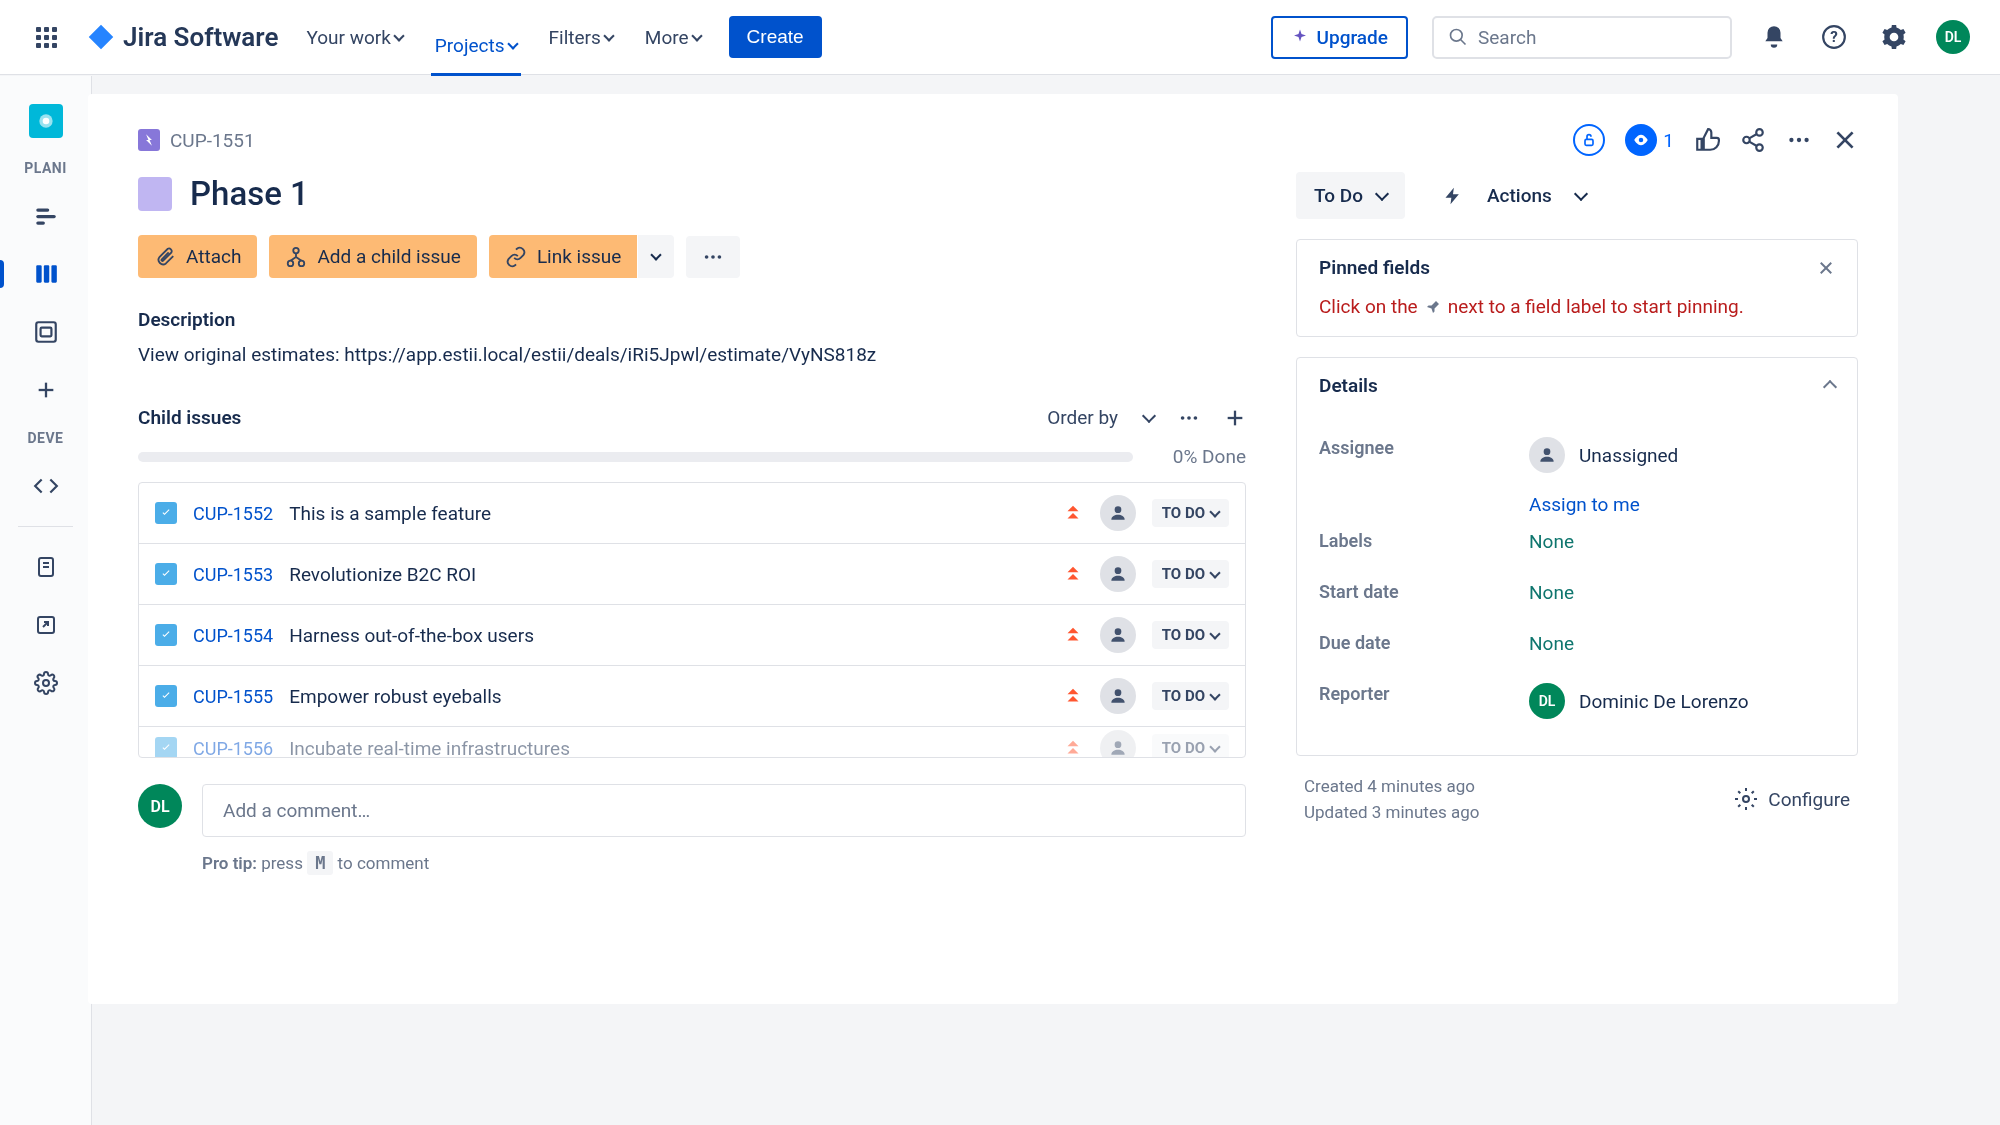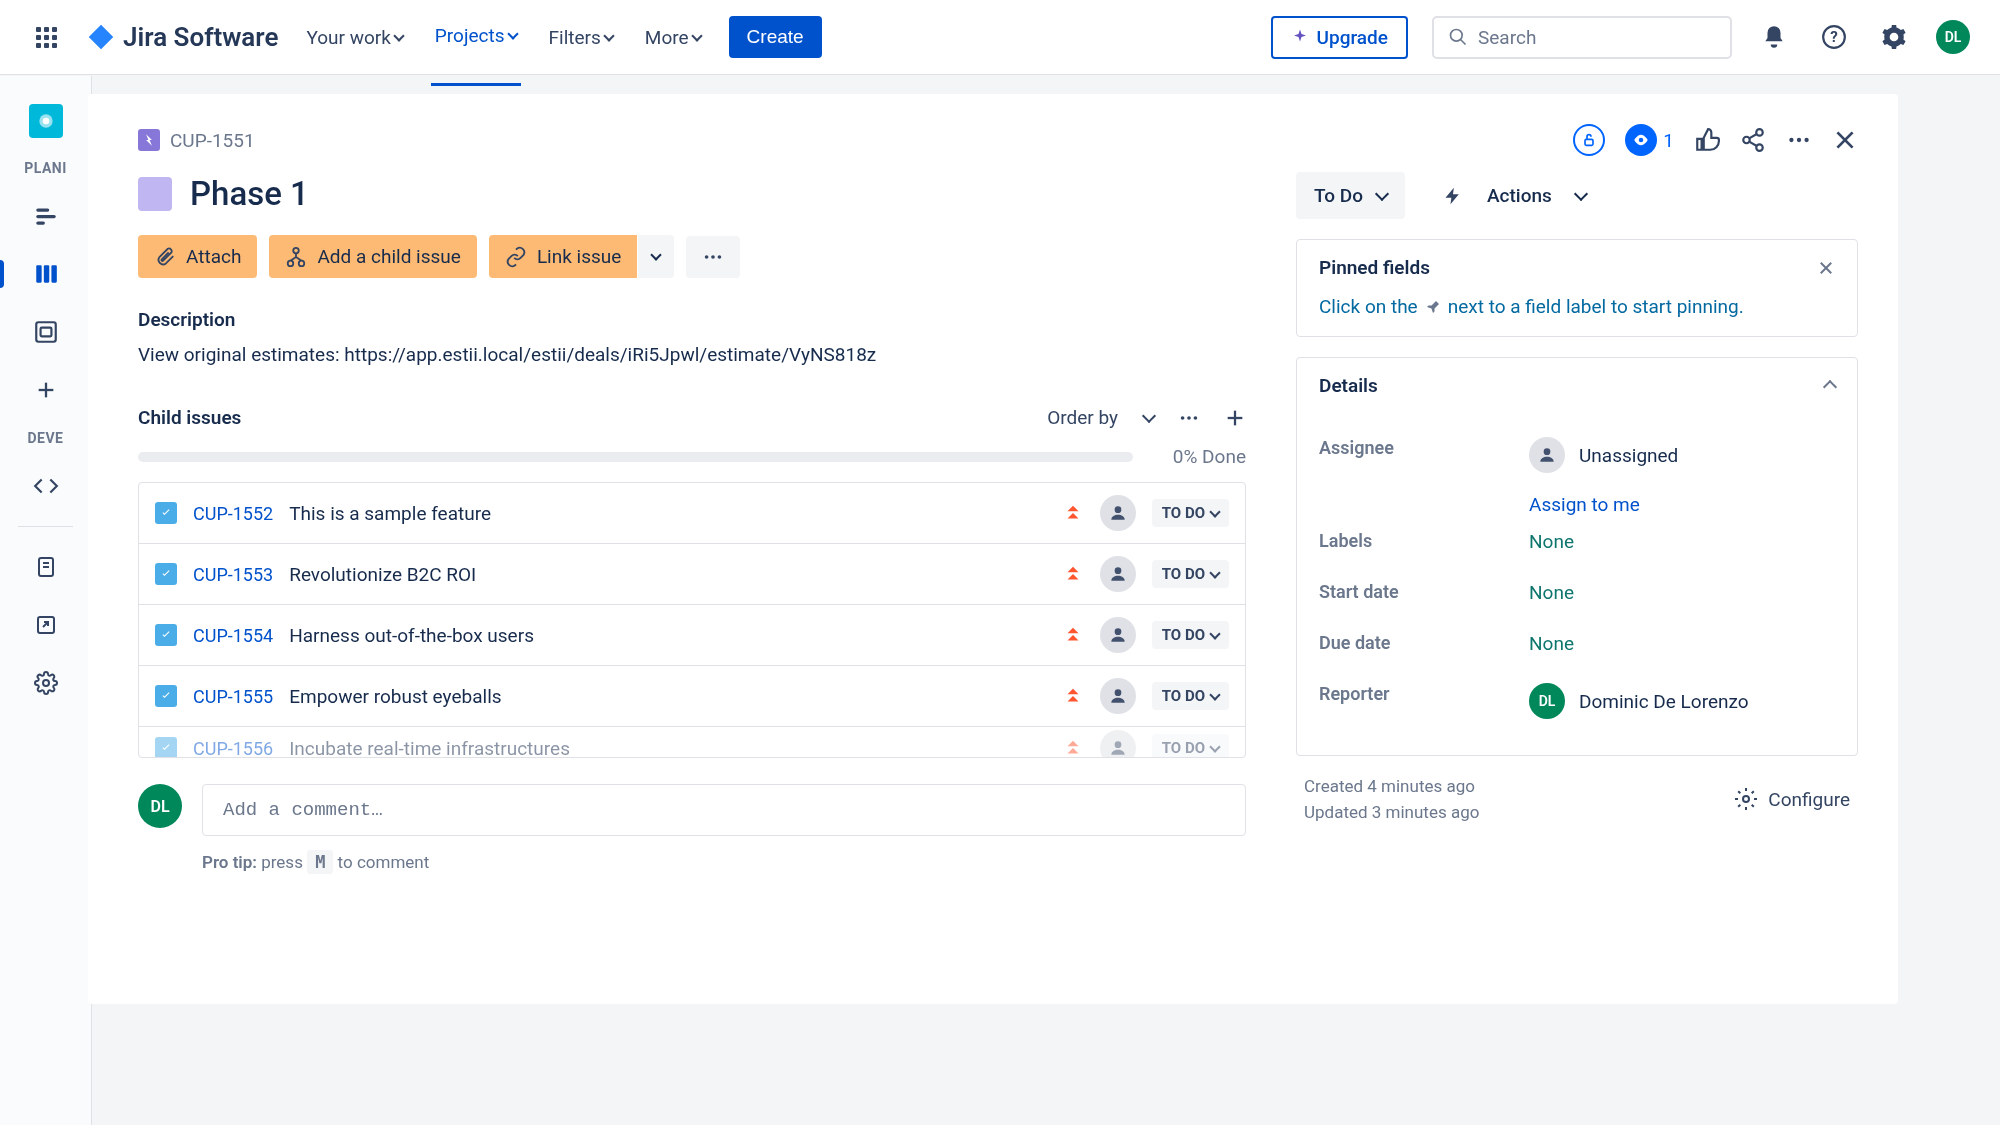--- a/index.html
+++ b/index.html
@@ -5,21 +5,21 @@
 * { box-sizing: border-box; margin: 0; padding: 0; }
 body { font-family: -apple-system, BlinkMacSystemFont, "Segoe UI", Roboto, sans-serif; background: #f4f5f7; width: 2000px; height: 1125px; overflow: hidden; color: #172b4d; position: relative; }
 
 
 .topnav { height: 75px; background: #fff; border-bottom: 1px solid #dfe1e6; display: flex; align-items: center; padding: 0 30px; gap: 24px; }
 .app-launcher { display: grid; grid-template-columns: repeat(3, 5px); gap: 3px; padding: 6px; cursor: pointer; }
 .app-launcher span { width: 5px; height: 5px; background: #344563; border-radius: 1px; }
 .logo { display: flex; align-items: center; gap: 8px; font-size: 26px; font-weight: 600; color: #253858; }
 .logo svg { width: 28px; height: 28px; }
 .nav-item { font-size: 19px; color: #344563; cursor: pointer; display: flex; align-items: center; gap: 4px; padding: 8px 4px; }
-.nav-item.active { color: #0052cc; border-bottom: 3px solid #0052cc; padding-bottom: 36px; margin-bottom: -27px; }
+.nav-item.active { color: #0052cc; border-bottom: 3px solid #0052cc; padding-bottom: 16px; margin-bottom: -27px; }
 .create-btn { background: #0052cc; color: #fff; padding: 10px 18px; border-radius: 4px; font-size: 19px; font-weight: 500; cursor: pointer; border: none; }
 .spacer { flex: 1; }
 .upgrade-btn { border: 2px solid #0052cc; color: #0052cc; padding: 8px 18px; border-radius: 4px; font-size: 19px; font-weight: 500; display: flex; align-items: center; gap: 8px; cursor: pointer; }
 .search-box { display: flex; align-items: center; gap: 10px; border: 2px solid #dfe1e6; border-radius: 5px; padding: 8px 14px; width: 300px; color: #6b778c; font-size: 19px; }
 .icon-btn { width: 36px; height: 36px; display: flex; align-items: center; justify-content: center; cursor: pointer; color: #344563; }
 .avatar-top { width: 34px; height: 34px; border-radius: 50%; background: #00875a; color: #fff; display: flex; align-items: center; justify-content: center; font-size: 14px; font-weight: 600; }
 
 
 .sidebar { position: absolute; left: 0; top: 76px; width: 92px; height: calc(100% - 76px); background: #fafbfc; border-right: 1px solid #dfe1e6; padding: 28px 0; display: flex; flex-direction: column; align-items: center; gap: 22px; }
 .sidebar .proj-icon { width: 34px; height: 34px; background: #00b8d9; border-radius: 4px; display: flex; align-items: center; justify-content: center; }
@@ -83,34 +83,34 @@
 .child-row:last-child { border-bottom: none; }
 .task-icon { width: 22px; height: 22px; background: #4bade8; border-radius: 3px; display: flex; align-items: center; justify-content: center; }
 .child-key { color: #0052cc; font-size: 18px; cursor: pointer; }
 .child-summary { font-size: 19px; color: #172b4d; flex: 1; }
 .priority-icon { color: #de350b; }
 .child-avatar { width: 36px; height: 36px; border-radius: 50%; background: #dfe1e6; display: flex; align-items: center; justify-content: center; color: #42526e; }
 .child-status { background: #f4f5f7; padding: 5px 10px; border-radius: 4px; font-size: 15px; font-weight: 700; color: #344563; display: flex; align-items: center; gap: 2px; }
 
 .comment-row { display: flex; gap: 20px; margin-top: 26px; align-items: flex-start; }
 .comment-avatar { width: 44px; height: 44px; border-radius: 50%; background: #00875a; color: #fff; display: flex; align-items: center; justify-content: center; font-size: 16px; font-weight: 600; }
-.comment-input { flex: 1; border: 1px solid #dfe1e6; border-radius: 4px; padding: 14px 20px; font-size: 19px; color: #6b778c; font-family: Liberation Mono, monospace; }
+.comment-input { flex: 1; border: 1px solid #dfe1e6; border-radius: 4px; padding: 14px 20px; font-size: 19px; color: #6b778c; }
 .protip { margin-top: 16px; margin-left: 64px; font-size: 17px; color: #6b778c; }
 .protip b { font-weight: 600; }
 .protip .key { background: #f4f5f7; padding: 2px 8px; border-radius: 3px; font-family: monospace; font-weight:600; }
 
 
 .status-row { display: flex; gap: 20px; padding-top: 16px; }
 .status-btn { background: #f4f5f7; padding: 12px 18px; border-radius: 4px; font-size: 19px; font-weight: 500; display: flex; align-items: center; gap: 14px; cursor: pointer; }
 .actions-btn { padding: 12px 18px; font-size: 19px; font-weight: 500; display: flex; align-items: center; gap: 24px; cursor: pointer; }
 
 .panel { border: 1px solid #dfe1e6; border-radius: 4px; margin-top: 20px; }
 .panel-header { padding: 16px 22px; font-size: 19px; font-weight: 600; display: flex; align-items: center; }
 .panel-header .close-x { margin-left: auto; cursor: pointer; color: #6b778c; }
-.pinned-hint { padding: 0 22px 18px 22px; font-size: 19px; color: #0369a1; display: flex; align-items: center; gap: 6px; flex-wrap: wrap; }
+.pinned-hint { padding: 0 22px 18px 22px; font-size: 19px; color: #b91c1c; display: flex; align-items: center; gap: 6px; flex-wrap: wrap; }
 
 .details-body { padding: 10px 22px 22px 22px; }
 .field-row { display: flex; padding: 14px 0; }
 .field-label { width: 210px; font-size: 18px; font-weight: 600; color: #6b778c; }
 .field-value { flex: 1; font-size: 19px; color: #172b4d; display: flex; align-items: center; gap: 14px; }
 .field-value .empty { color: #0f766e; }
 .assign-link { color: #0052cc; font-size: 19px; margin-top: 6px; cursor: pointer; margin-left: 210px; }
 .unassigned-avatar { width: 36px; height: 36px; border-radius: 50%; background: #dfe1e6; display: flex; align-items: center; justify-content: center; }
 .reporter-avatar { width: 36px; height: 36px; border-radius: 50%; background: #00875a; color: #fff; display: flex; align-items: center; justify-content: center; font-size: 14px; font-weight: 600; }
 

